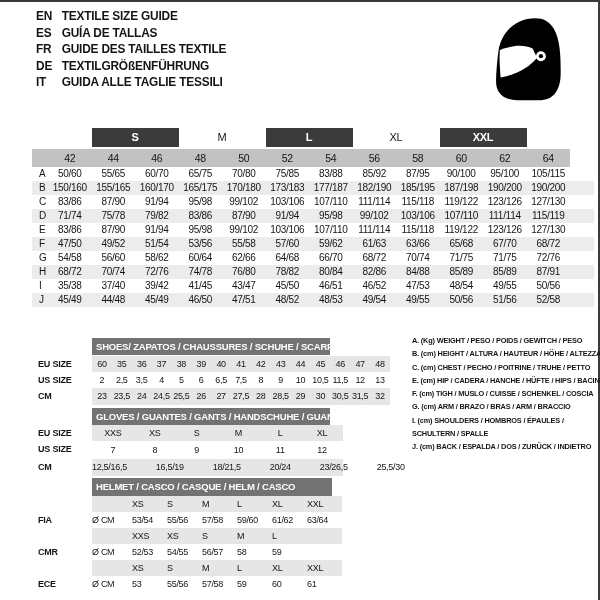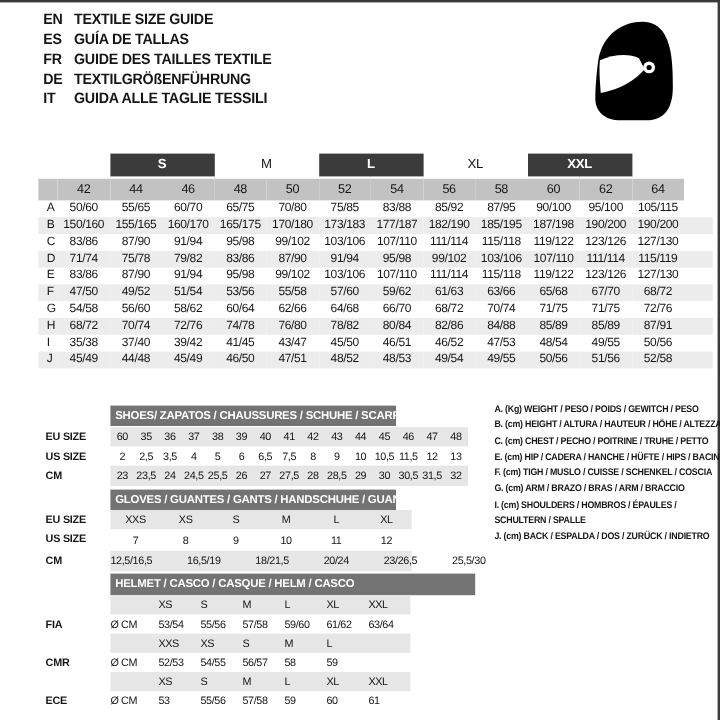--- a/index.html
+++ b/index.html
@@ -375,21 +375,21 @@
         <span>16,5/19</span>
         <span>18/21,5</span>
         <span>20/24</span>
         <span>23/26,5</span>
         <span>25,5/30</span>
       </div>
       <div class="sidelab" style="top:51px;">CM</div>
     </div>
 
   <div class="sec" id="helmetSec" style="top:478px;">
-    <div class="secbar" style="left:54px;top:0;width:304px;height:18px;line-height:18px;">HELMET / CASCO / CASQUE / HELM / CASCO</div>
+    <div class="secbar" style="left:54px;top:0;width:240px;height:18px;line-height:18px;">HELMET / CASCO / CASQUE / HELM / CASCO</div>
   <div class="srow hrow gray" style="left:54px;top:18px;width:250px;">
         <span class="c0"></span>
         <span class="cn">XS</span>
         <span class="cn">S</span>
         <span class="cn">M</span>
         <span class="cn">L</span>
         <span class="cn">XL</span>
         <span class="cn">XXL</span>
       </div>
       <div class="srow hrow" style="left:54px;top:34px;width:250px;">

